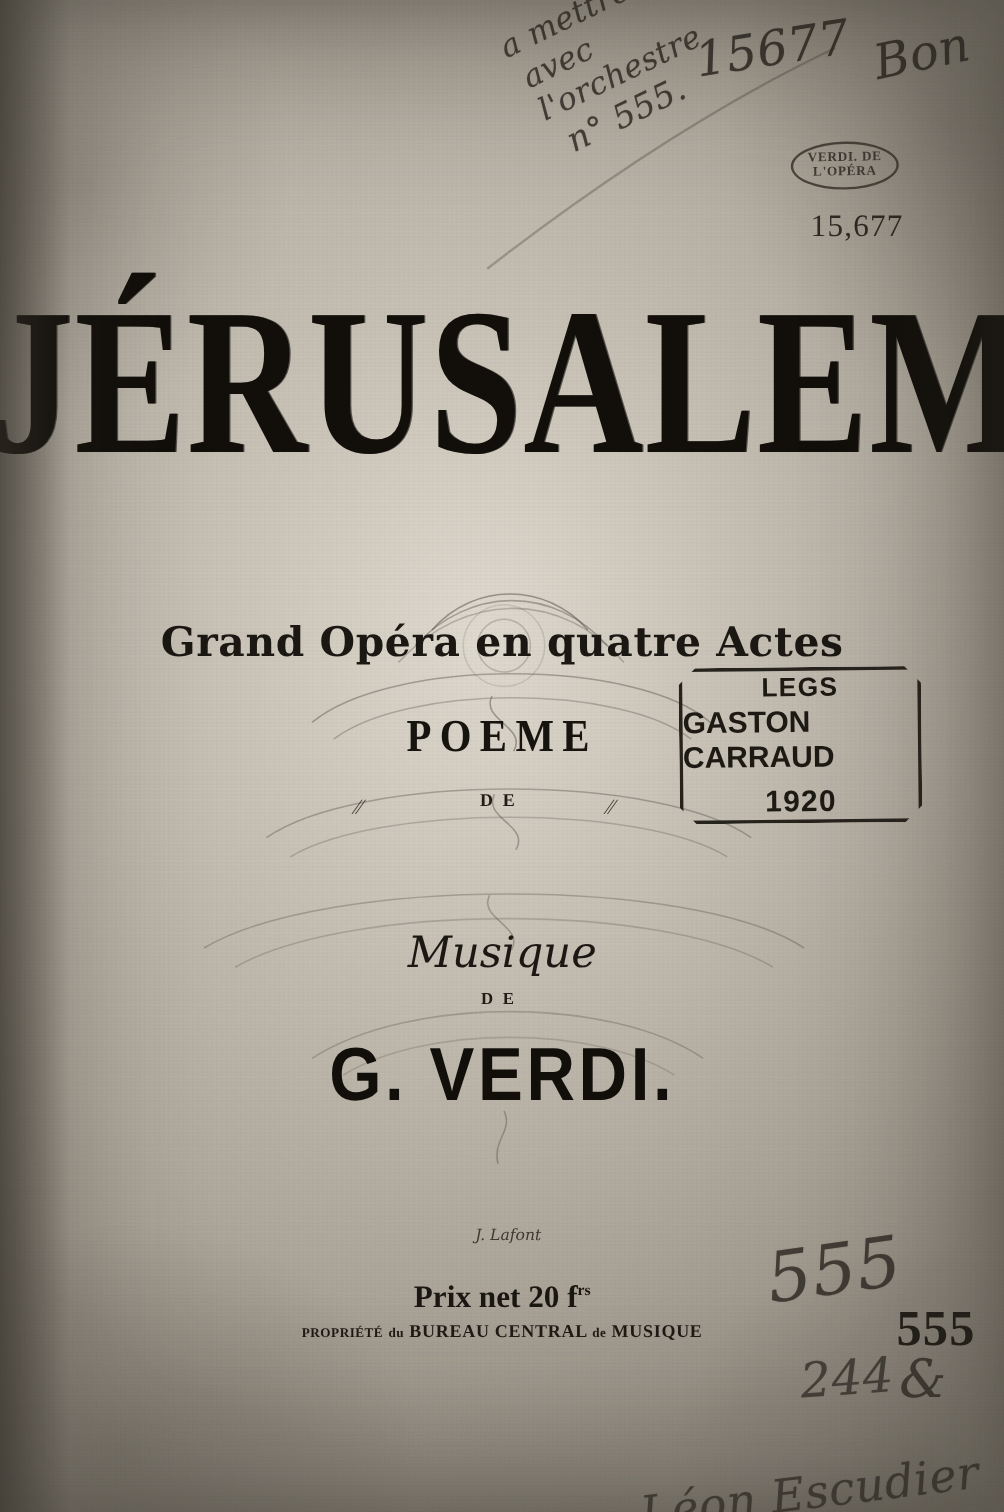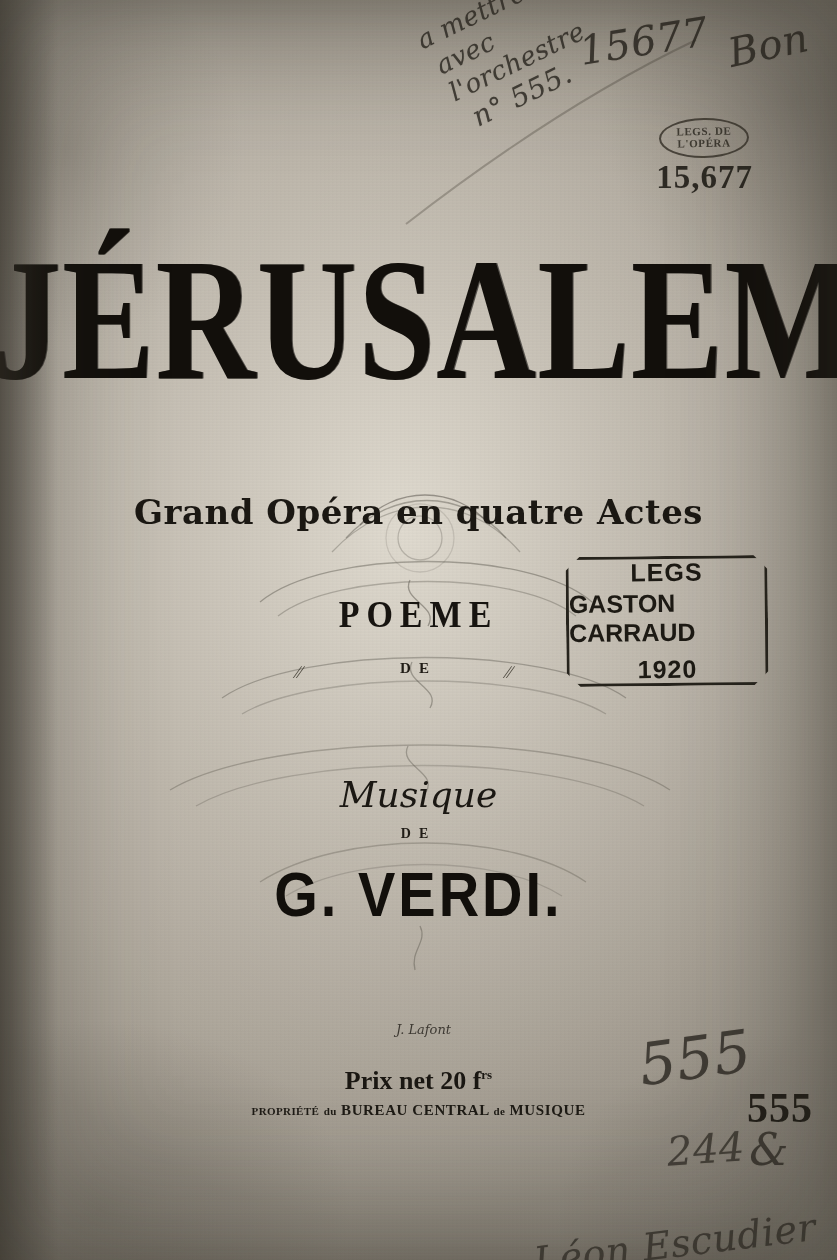--- a/index.html
+++ b/index.html
@@ -115,24 +115,24 @@
     font-weight: bold;
     font-size: 11px;
     line-height: 1.05;
     letter-spacing: 0.6px;
     color: #2f2b23;
     opacity: 0.85;
     transform: rotate(-1deg);
   }
   #inv-number {
     right: 84px;
-    top: 159px;
-    font-family: "Liberation Serif", serif;
-    font-weight: bold;
-    font-size: 33px;
+    top: 174px;
+    font-family: "Liberation Serif", serif;
+    font-weight: normal;
+    font-size: 26px;
     letter-spacing: 1px;
     color: #211e18;
     opacity: 0.9;
   }
 
   
   #title {
     left: 0; right: 0;
     top: 232px;
     text-align: center;
@@ -145,21 +145,21 @@
     transform: scaleY(1.28) scaleX(1.02);
     transform-origin: center top;
     text-shadow: 1px 0 0 rgba(10,8,6,0.6);
   }
 
   
   .flourish { pointer-events: none; opacity: 0.72; }
 
   #subtitle {
     left: 0; right: 0;
-    top: 492px;
+    top: 516px;
     text-align: center;
     font-family: "DejaVu Serif", serif;
     font-weight: bold;
     font-size: 34px;
     letter-spacing: 0.5px;
     color: #1b1813;
   }
 
   #poeme {
     left: 0; right: 0;
@@ -235,21 +235,21 @@
     clip-path: polygon(14px 0, calc(100% - 14px) 0, 100% 14px, 100% calc(100% - 14px), calc(100% - 14px) 100%, 14px 100%, 0 calc(100% - 14px), 0 14px);
     display: flex;
     flex-direction: column;
     align-items: center;
     justify-content: center;
     font-family: "Liberation Sans", sans-serif;
     font-weight: bold;
     color: #1d1a14;
     transform: rotate(-0.6deg);
   }
-  #stamp-legs .s1 { font-size: 25px; letter-spacing: 1px; }
+  #stamp-legs .s1 { font-size: 22px; letter-spacing: 1px; }
   #stamp-legs .s2 { font-size: 25px; letter-spacing: 0px; margin-top: 2px; }
   #stamp-legs .s3 { font-size: 25px; letter-spacing: 1px; margin-top: 8px; }
 
   
   #engraver {
     left: 10px; right: 0;
     top: 1022px;
     text-align: center;
     font-family: "DejaVu Serif", serif;
     font-style: italic;
@@ -363,21 +363,21 @@
   <div id="hw-annotation" class="abs hand">
     <div class="l1">a mettre</div>
     <div class="l2">avec l'orchestre</div>
     <div class="l3">n° 555.</div>
   </div>
 
   <div id="hw-1677" class="abs hand">15677</div>
   <div id="hw-bon" class="abs hand">Bon</div>
 
   <div id="stamp-bibl" class="abs">
-    <span>LEGS. DE</span>
+    <span>VERDI. DE</span>
     <span>L'OPÉRA</span>
   </div>
   <div id="inv-number" class="abs">15,677</div>
 
   <div id="title" class="abs">JÉRUSALEM</div>
 
   <div id="subtitle" class="abs">Grand Opéra en quatre Actes</div>
 
   <div id="poeme" class="abs">POEME</div>
   <div id="de1" class="abs">DE</div>

